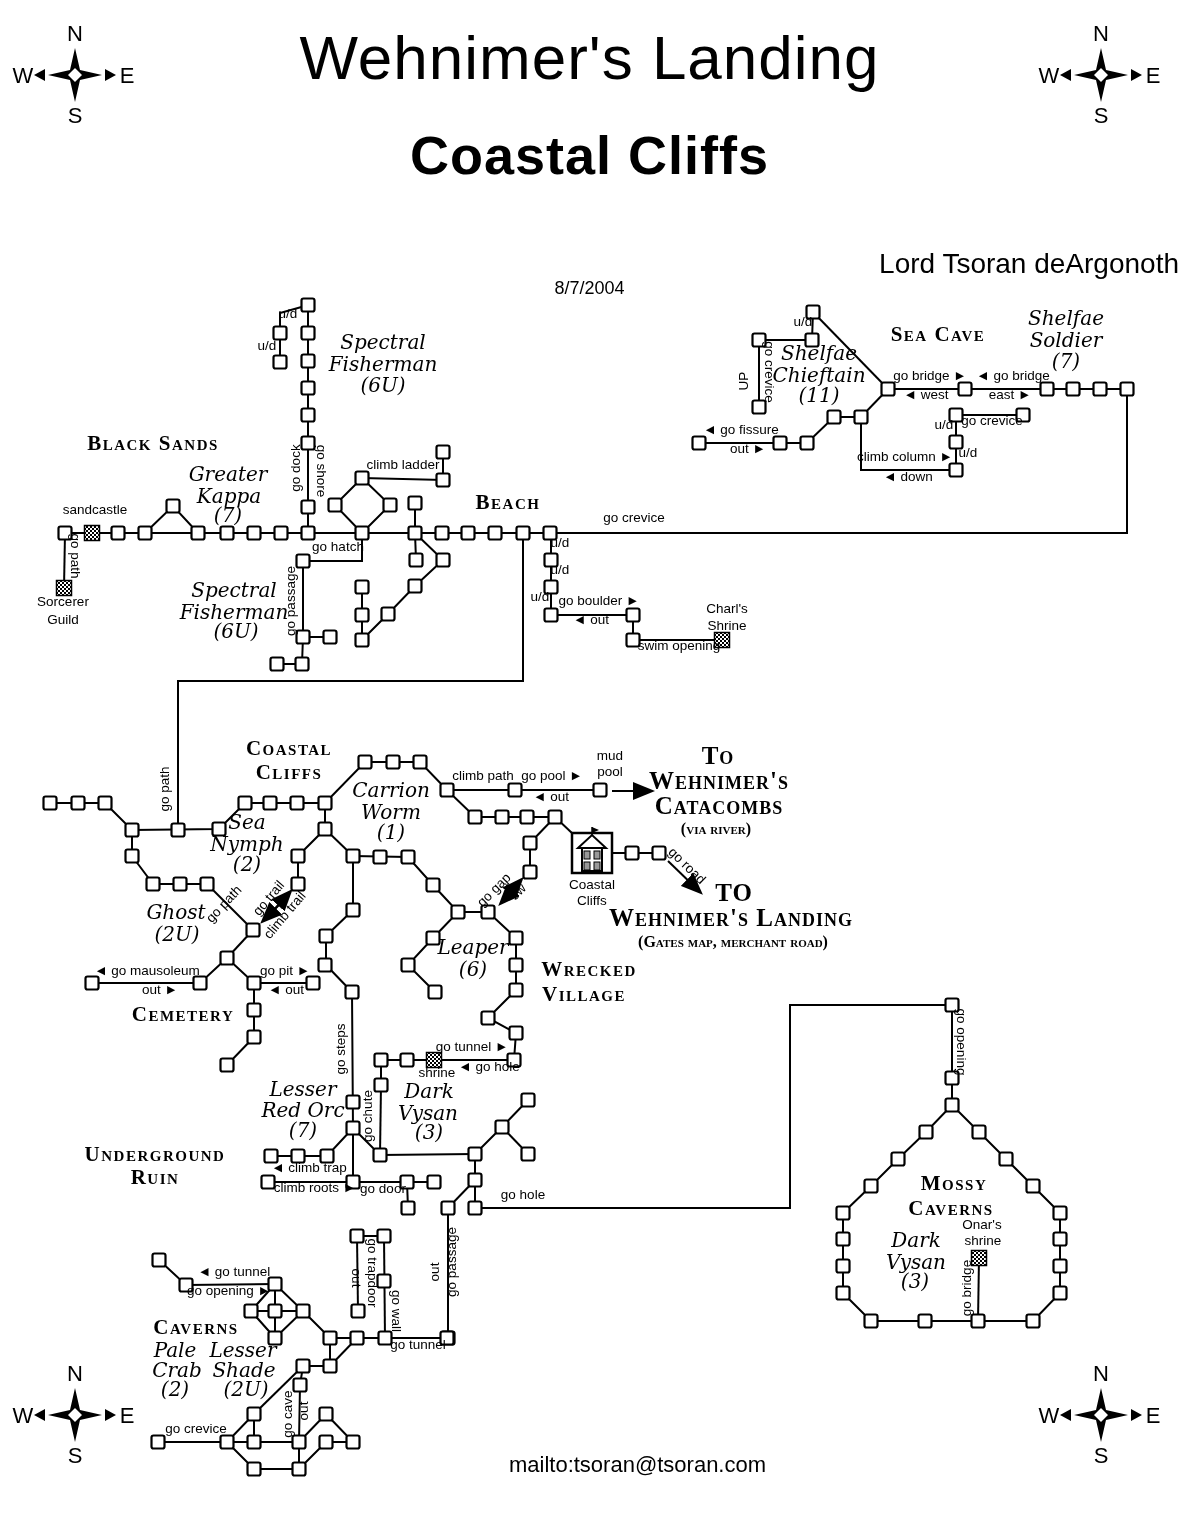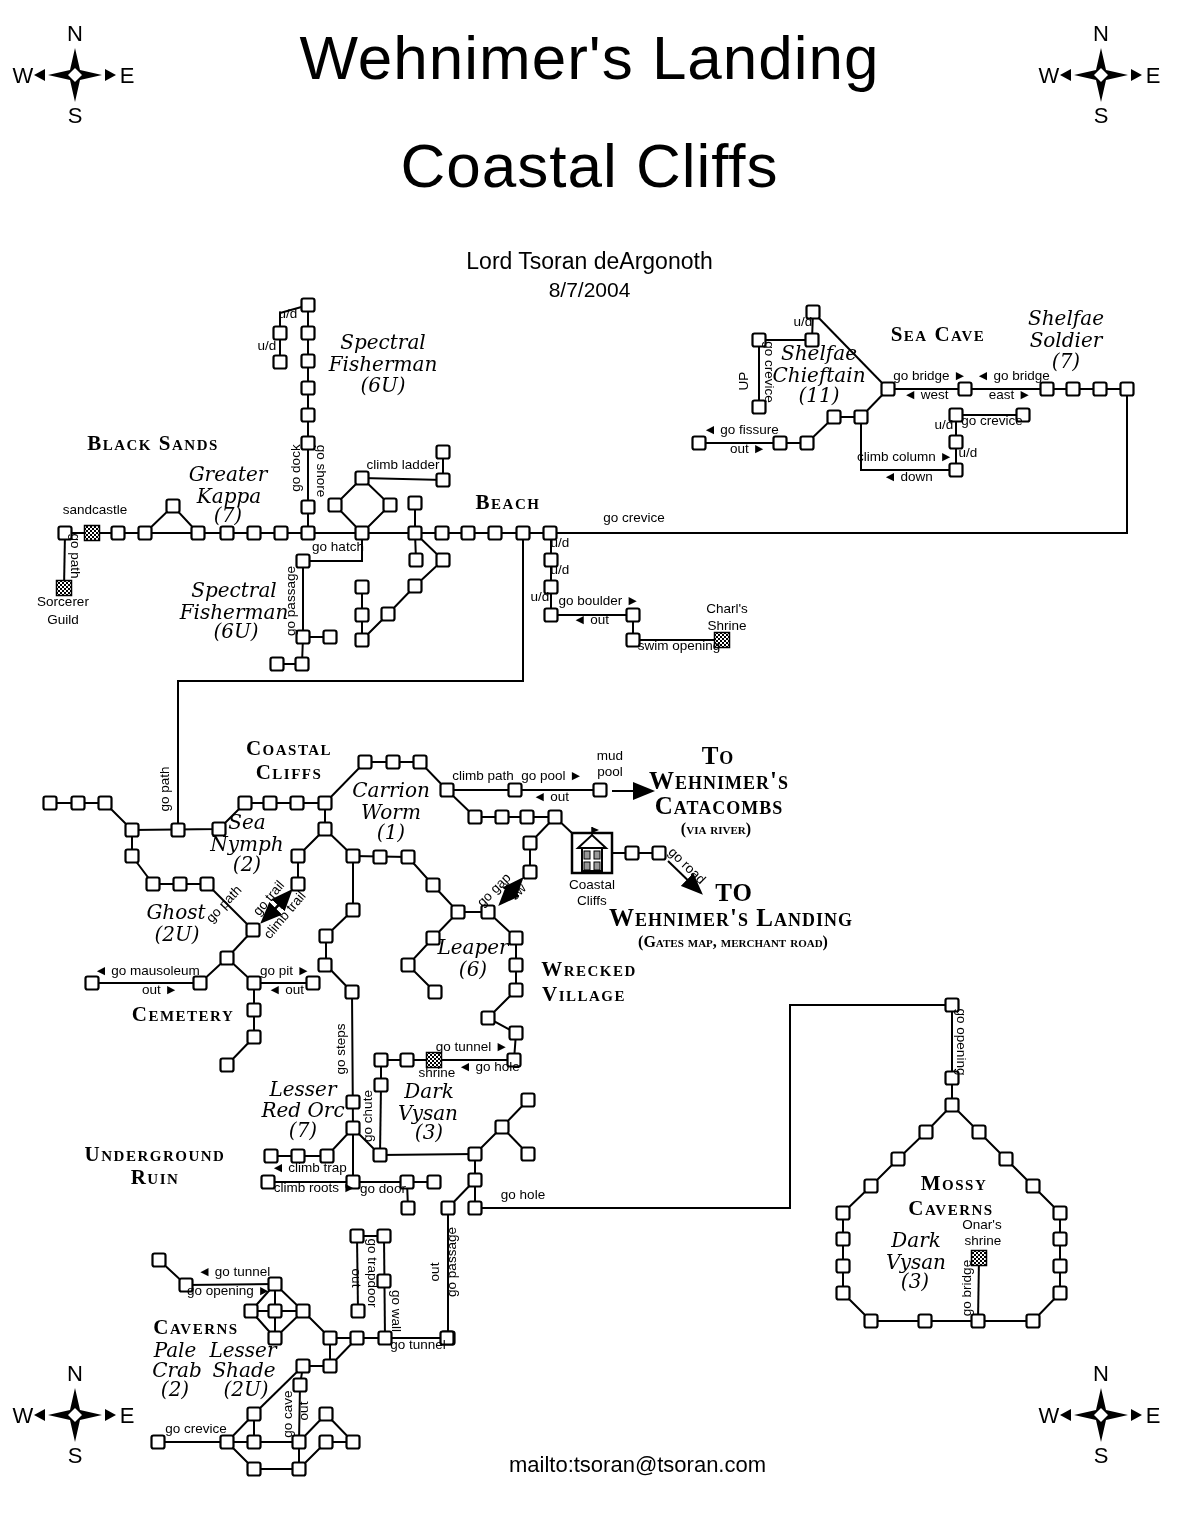--- a/index.html
+++ b/index.html
@@ -1,24 +1,24 @@
 <!DOCTYPE html>
 <html><head>
 <meta charset="utf-8">
 <style>
   html,body{margin:0;padding:0;background:#fff;}
   #page{position:relative;width:1179px;height:1530px;background:#fff;overflow:hidden;
         font-family:"Liberation Sans",sans-serif;color:#000;}
   #mapsvg{position:absolute;left:0;top:0;width:1179px;height:1530px;}
   .overlay{position:absolute;left:0;width:100%;text-align:center;}
   .t1{top:22px;font-size:62px;letter-spacing:1px;font-weight:400;}
-  .t2{top:130px;font-size:62px;letter-spacing:1px;font-weight:400;}
+  .t2{top:124px;font-size:54px;letter-spacing:1px;font-weight:700;}
   .cr1{top:218px;font-size:21px;}
-  .cr2{top:248px;font-size:23px;}
-  .cr3{top:278px;font-size:21px;}
+  .cr2{top:248px;font-size:28px;text-align:right;}
+  .cr3{top:278px;font-size:18px;}
   .f1{top:1424px;font-size:22px;}
   .f2{top:1452px;font-size:22px;margin-left:48px;}
   
   .edge{fill:none;stroke:#000;stroke-width:2;}
   .arrow{stroke-width:2;}
   .room{fill:#fff;stroke:#000;stroke-width:2.2;}
   .special{stroke:#000;stroke-width:1.5;}
   .lb{fill:#000;text-anchor:middle;}
   .exit{font:13.5px "Liberation Sans",sans-serif;}
   .plain{font:13.5px "Liberation Sans",sans-serif;}

